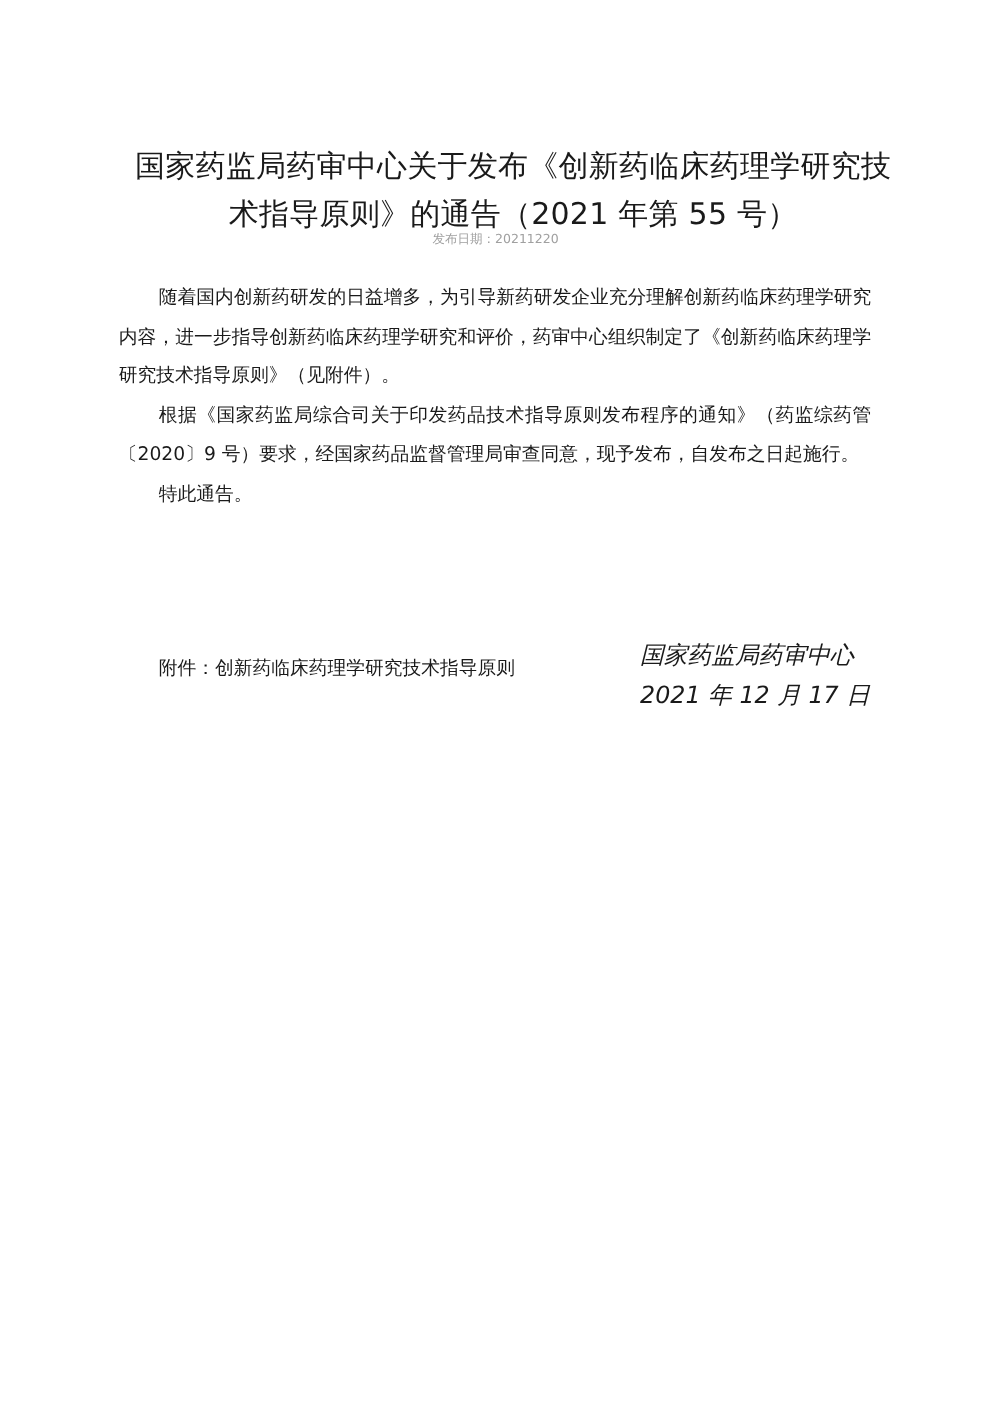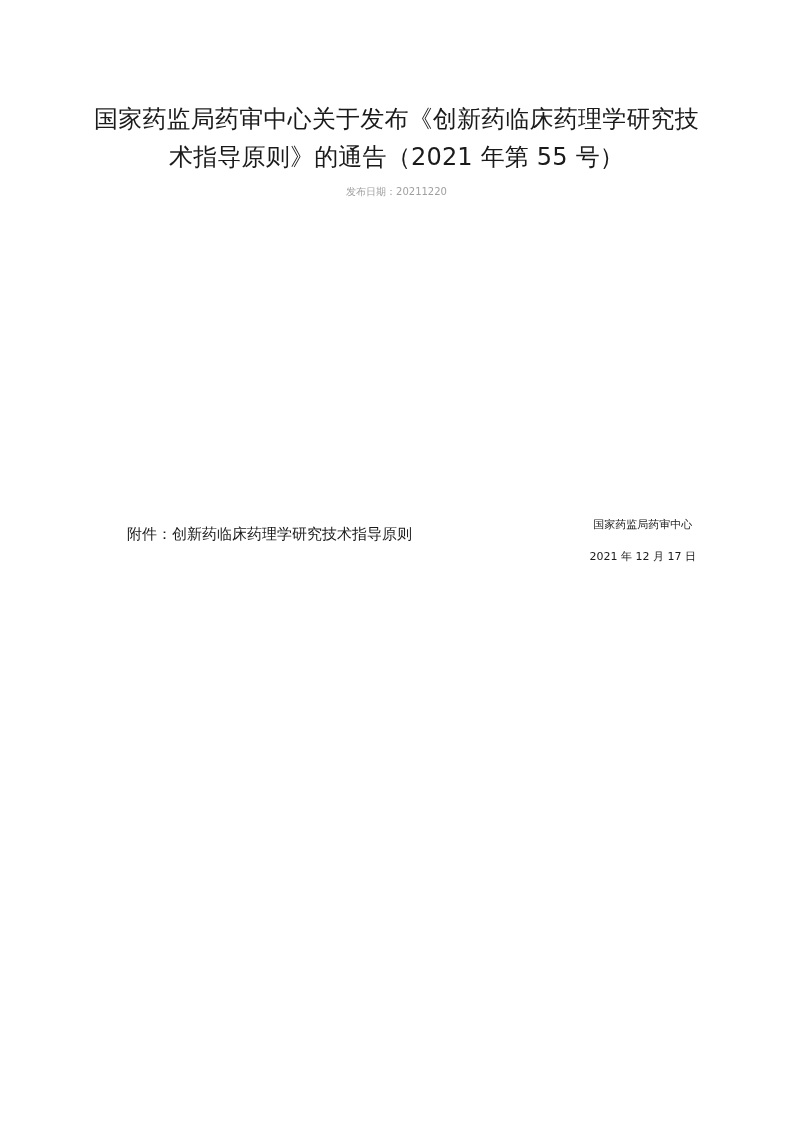--- a/index.html
+++ b/index.html
@@ -23,21 +23,21 @@
   }
   .title {
     position: absolute;
     left: 80px;
     width: 633px;
     top: 100px;
     text-align: center;
     font-size: 24px;
     line-height: 38px;
     color: #1a1a1a;
-    margin: 0;
+    margin: 14px;
     font-weight: normal;
     letter-spacing: 0.2px;
   }
   .pubdate {
     position: absolute;
     left: 80px;
     width: 633px;
     top: 182px;
     text-align: center;
     font-size: 10px;
@@ -65,39 +65,45 @@
     top: 478px;
     font-size: 15px;
     line-height: 24px;
     color: #1a1a1a;
     margin-top: 44px;
   }
   .signature {
     position: absolute;
     right: 97px;
     top: 509px;
-    text-align: center;
-    font-size: 11px;
+    text-align: left;
+    font-size: 19px;
     line-height: 31.6px;
     color: #1a1a1a;
+    font-style: italic;
   }
   .signature div { white-space: nowrap; }
 </style>
 </head>
 <body>
 
 <div class="page">
 
   <h1 class="title">
     <span>国家药监局药审中心关于发布《创新药临床药理学研究技</span><br>
     <span>术指导原则》的通告（2021 年第 55 号）</span>
   </h1>
 
   <div class="pubdate">发布日期：20211220</div>
 
+  <div class="body">
+    <p>随着国内创新药研发的日益增多，为引导新药研发企业充分理解创新药临床药理学研究内容，进一步指导创新药临床药理学研究和评价，药审中心组织制定了《创新药临床药理学研究技术指导原则》（见附件）。</p>
+    <p>根据《国家药监局综合司关于印发药品技术指导原则发布程序的通知》（药监综药管〔2020〕9 号）要求，经国家药品监督管理局审查同意，现予发布，自发布之日起施行。</p>
+    <p>特此通告。</p>
+  </div>
 
   <div class="attachment">附件：创新药临床药理学研究技术指导原则</div>
 
   <div class="signature">
     <div>国家药监局药审中心</div>
     <div>2021 年 12 月 17 日</div>
   </div>
 
 </div>
 

